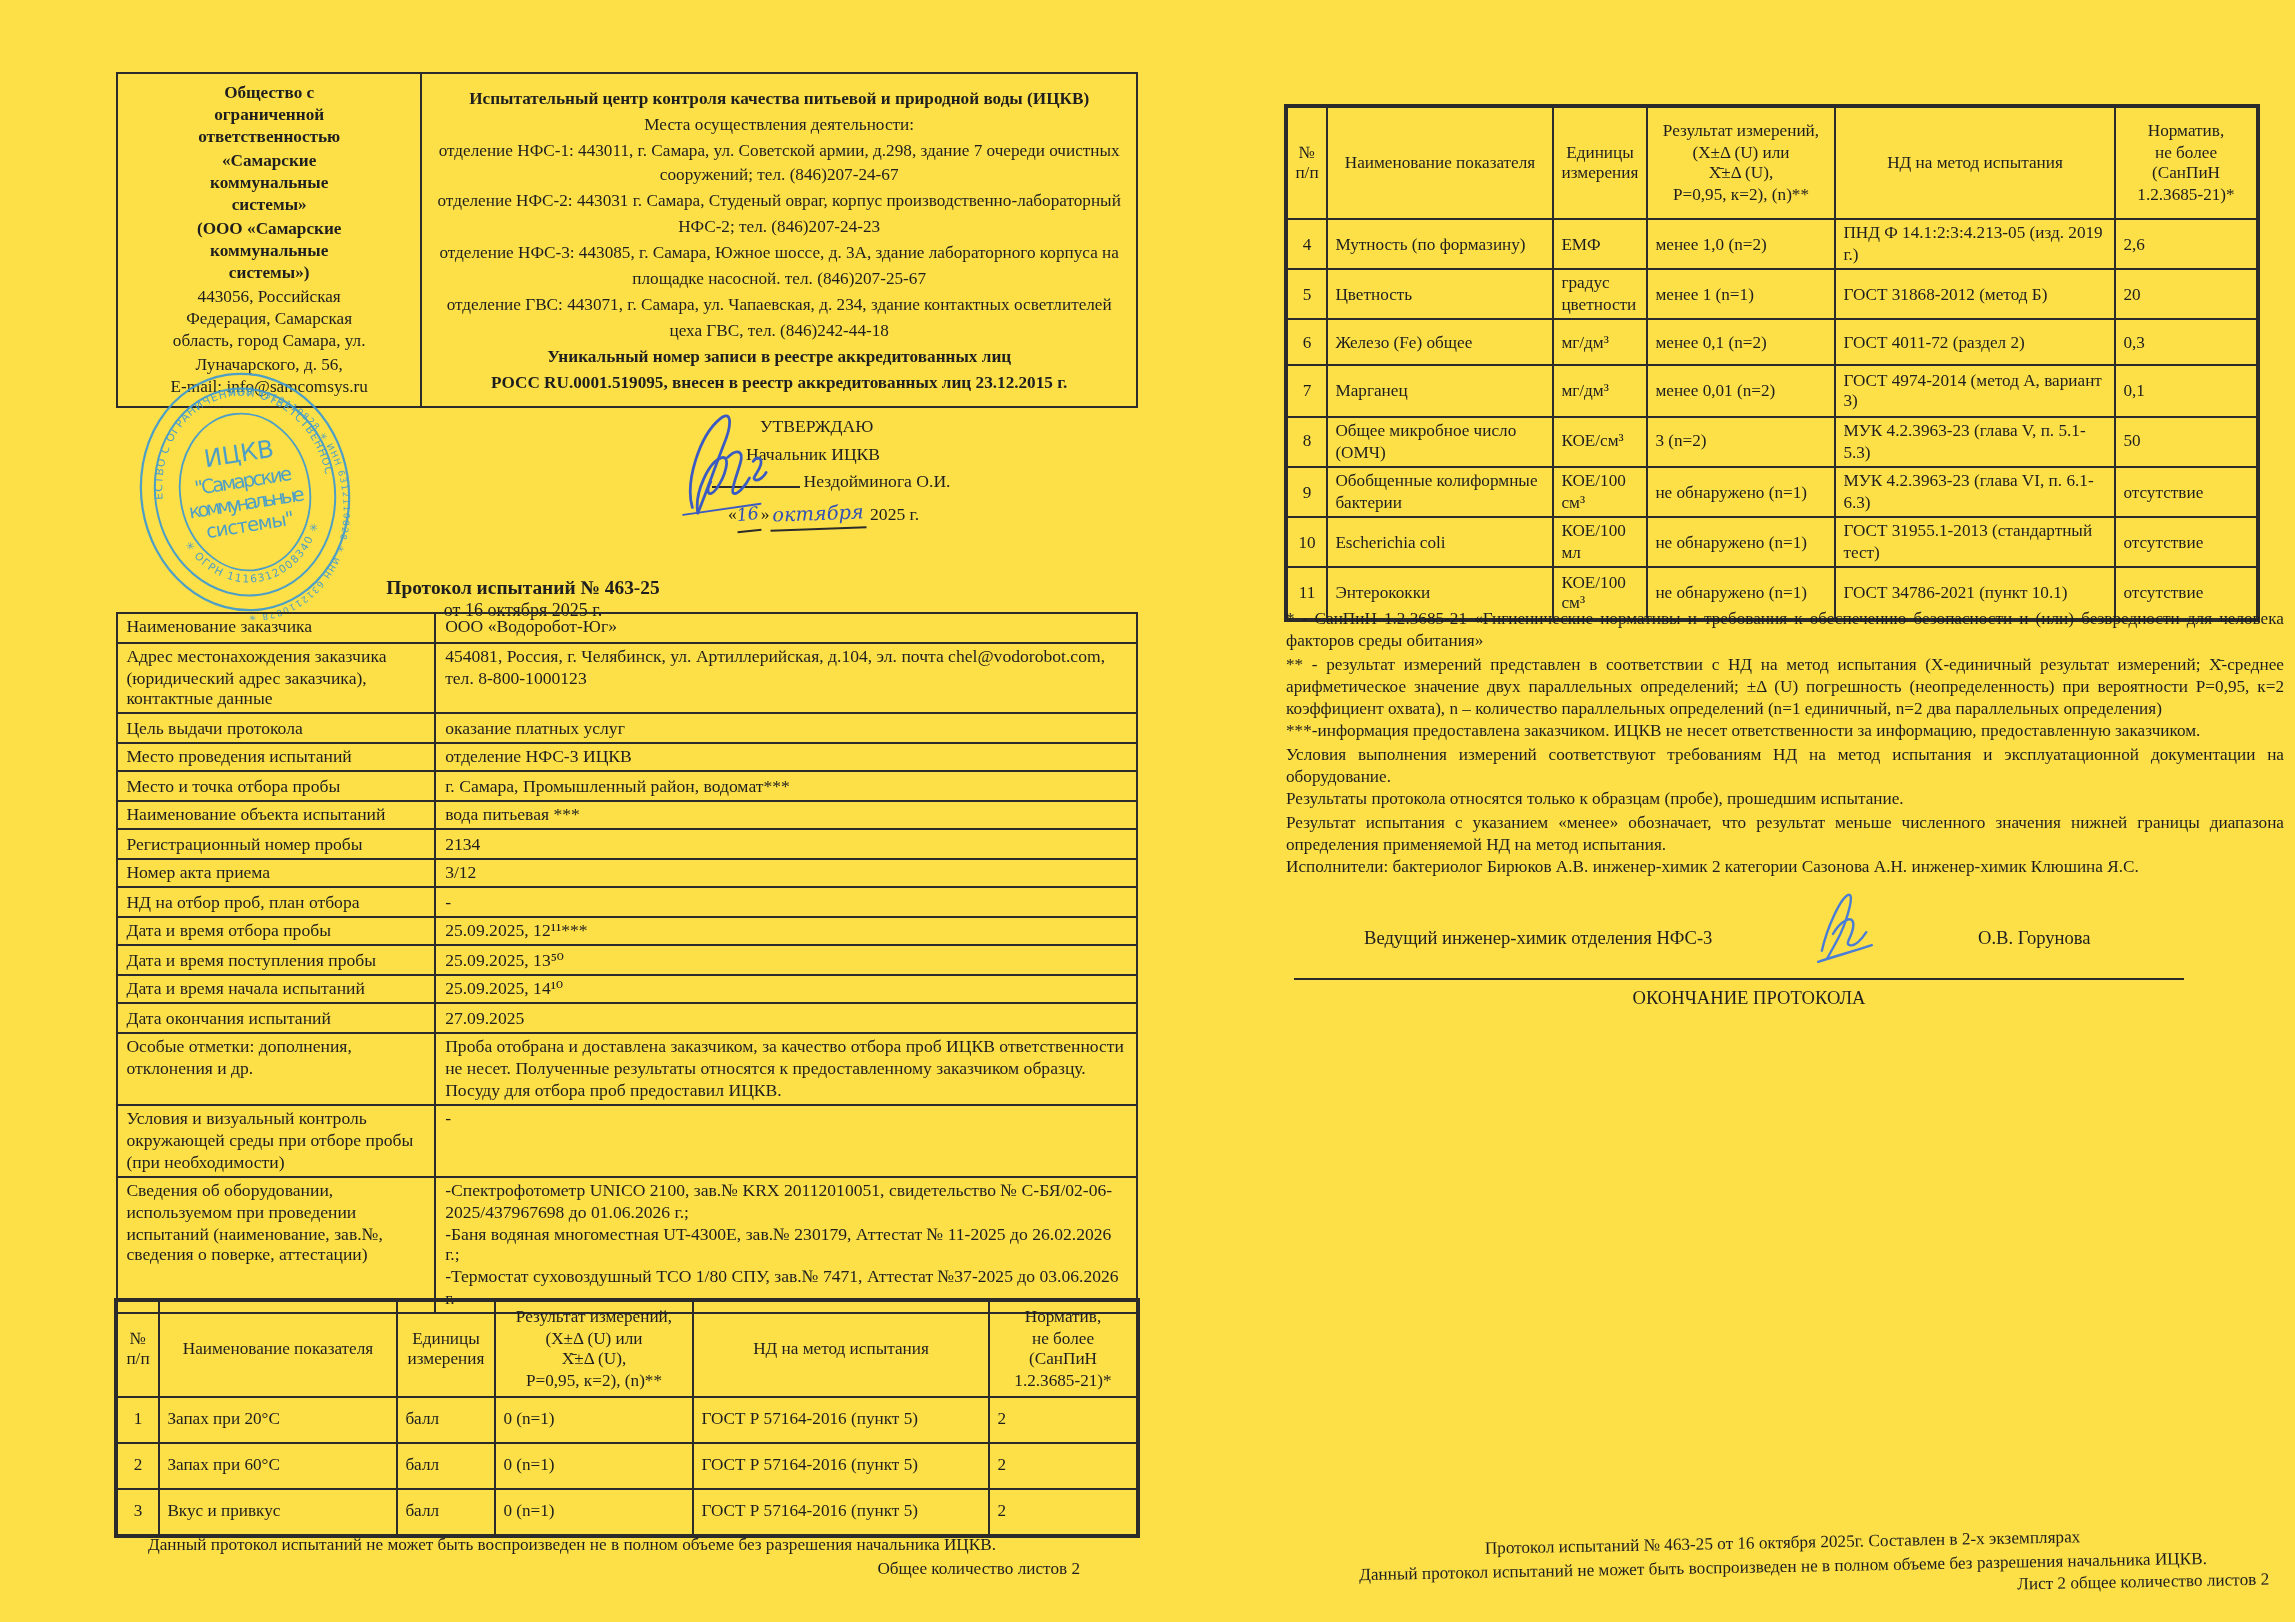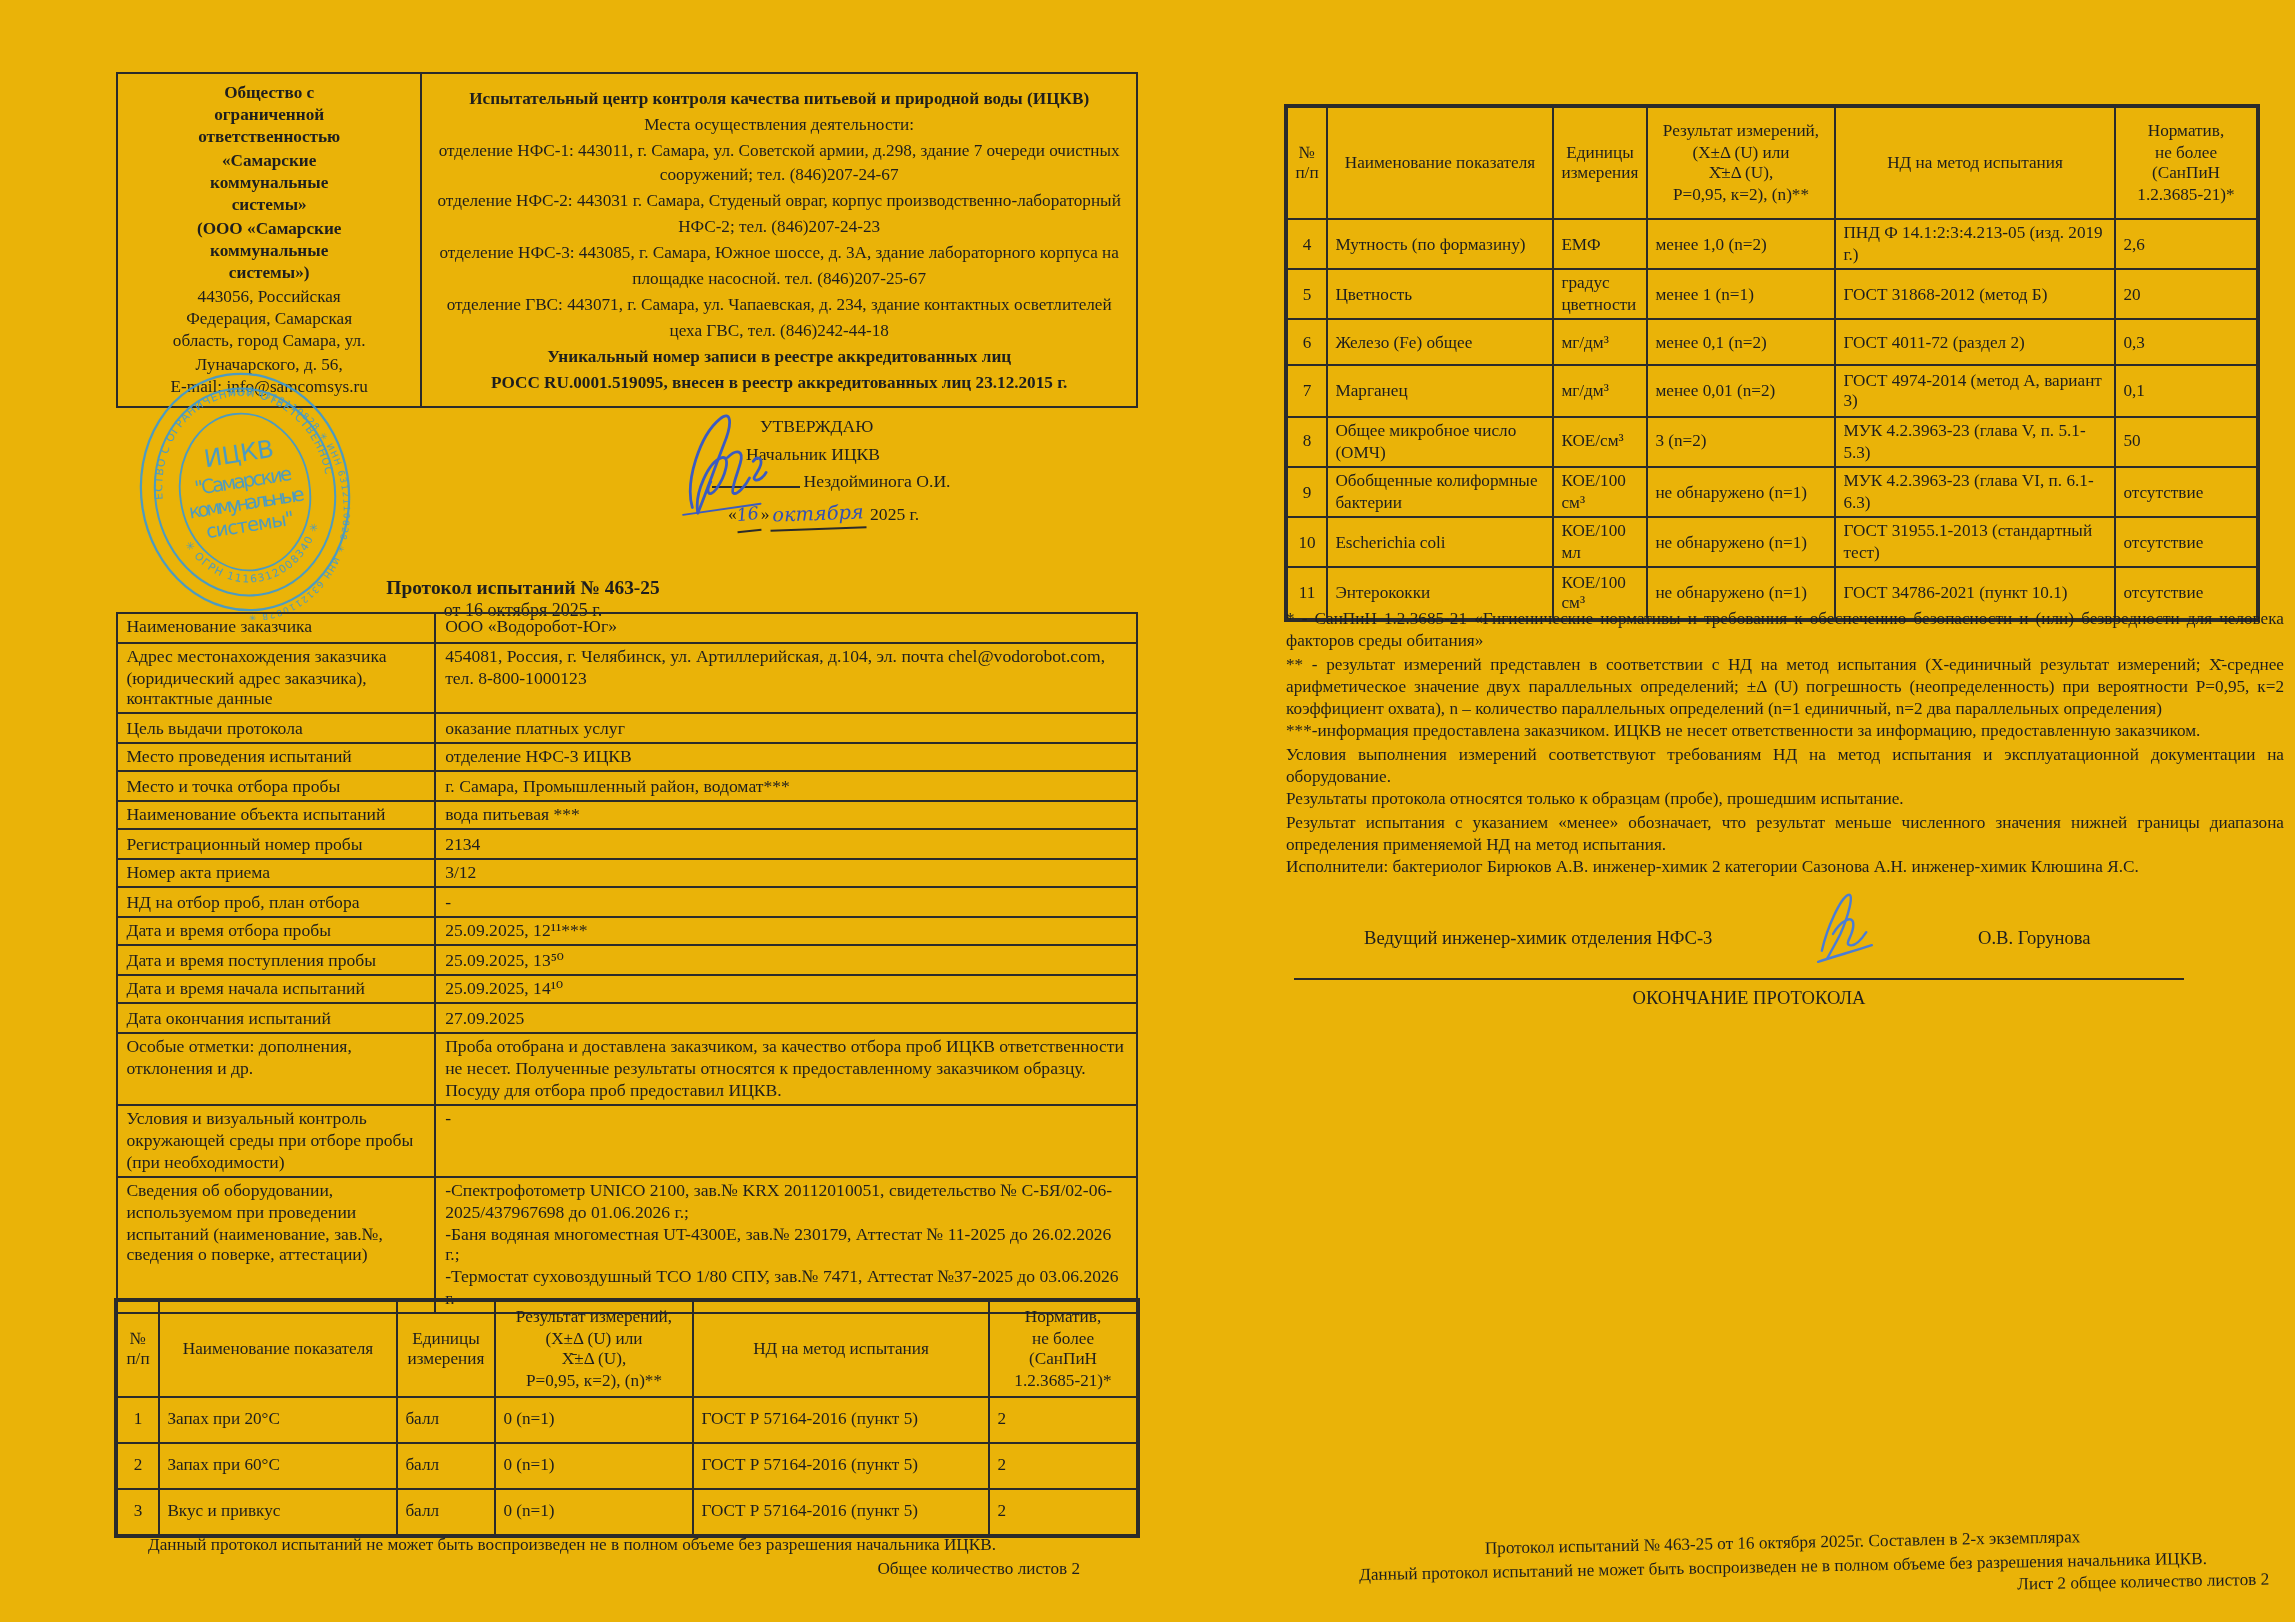--- a/index.html
+++ b/index.html
@@ -1,16 +1,16 @@
 <!DOCTYPE html>
 <html style="font-size:7.4px"><head>
 <meta charset="utf-8">
 <style>
   html,body{margin:0;padding:0;background:#dedede;}
-  .canvas{position:relative;width:2295px;height:1623px;background:#eab308;overflow:hidden;}
+  .canvas{position:relative;width:2295px;height:1623px;background:#fde047;overflow:hidden;}
   .scale{transform:scale(2);transform-origin:0 0;position:relative;width:1148px;height:811px;
          font-family:"Liberation Serif","DejaVu Serif",serif;color:#1e1e1e;}
   .abs{position:absolute;}
 
   
   .org-table{left:58px;top:36px;width:511px;border-collapse:collapse;table-layout:fixed;}
   .org-table td{border:1.1px solid #2b2b2b;vertical-align:middle;padding:3.7px 4.6px;}
   .org-cell{width:142px;text-align:center;font-size:8.6px;line-height:1.32;}
   .org-name{font-weight:bold;white-space:pre-line;}
   .org-addr{white-space:pre-line;}

